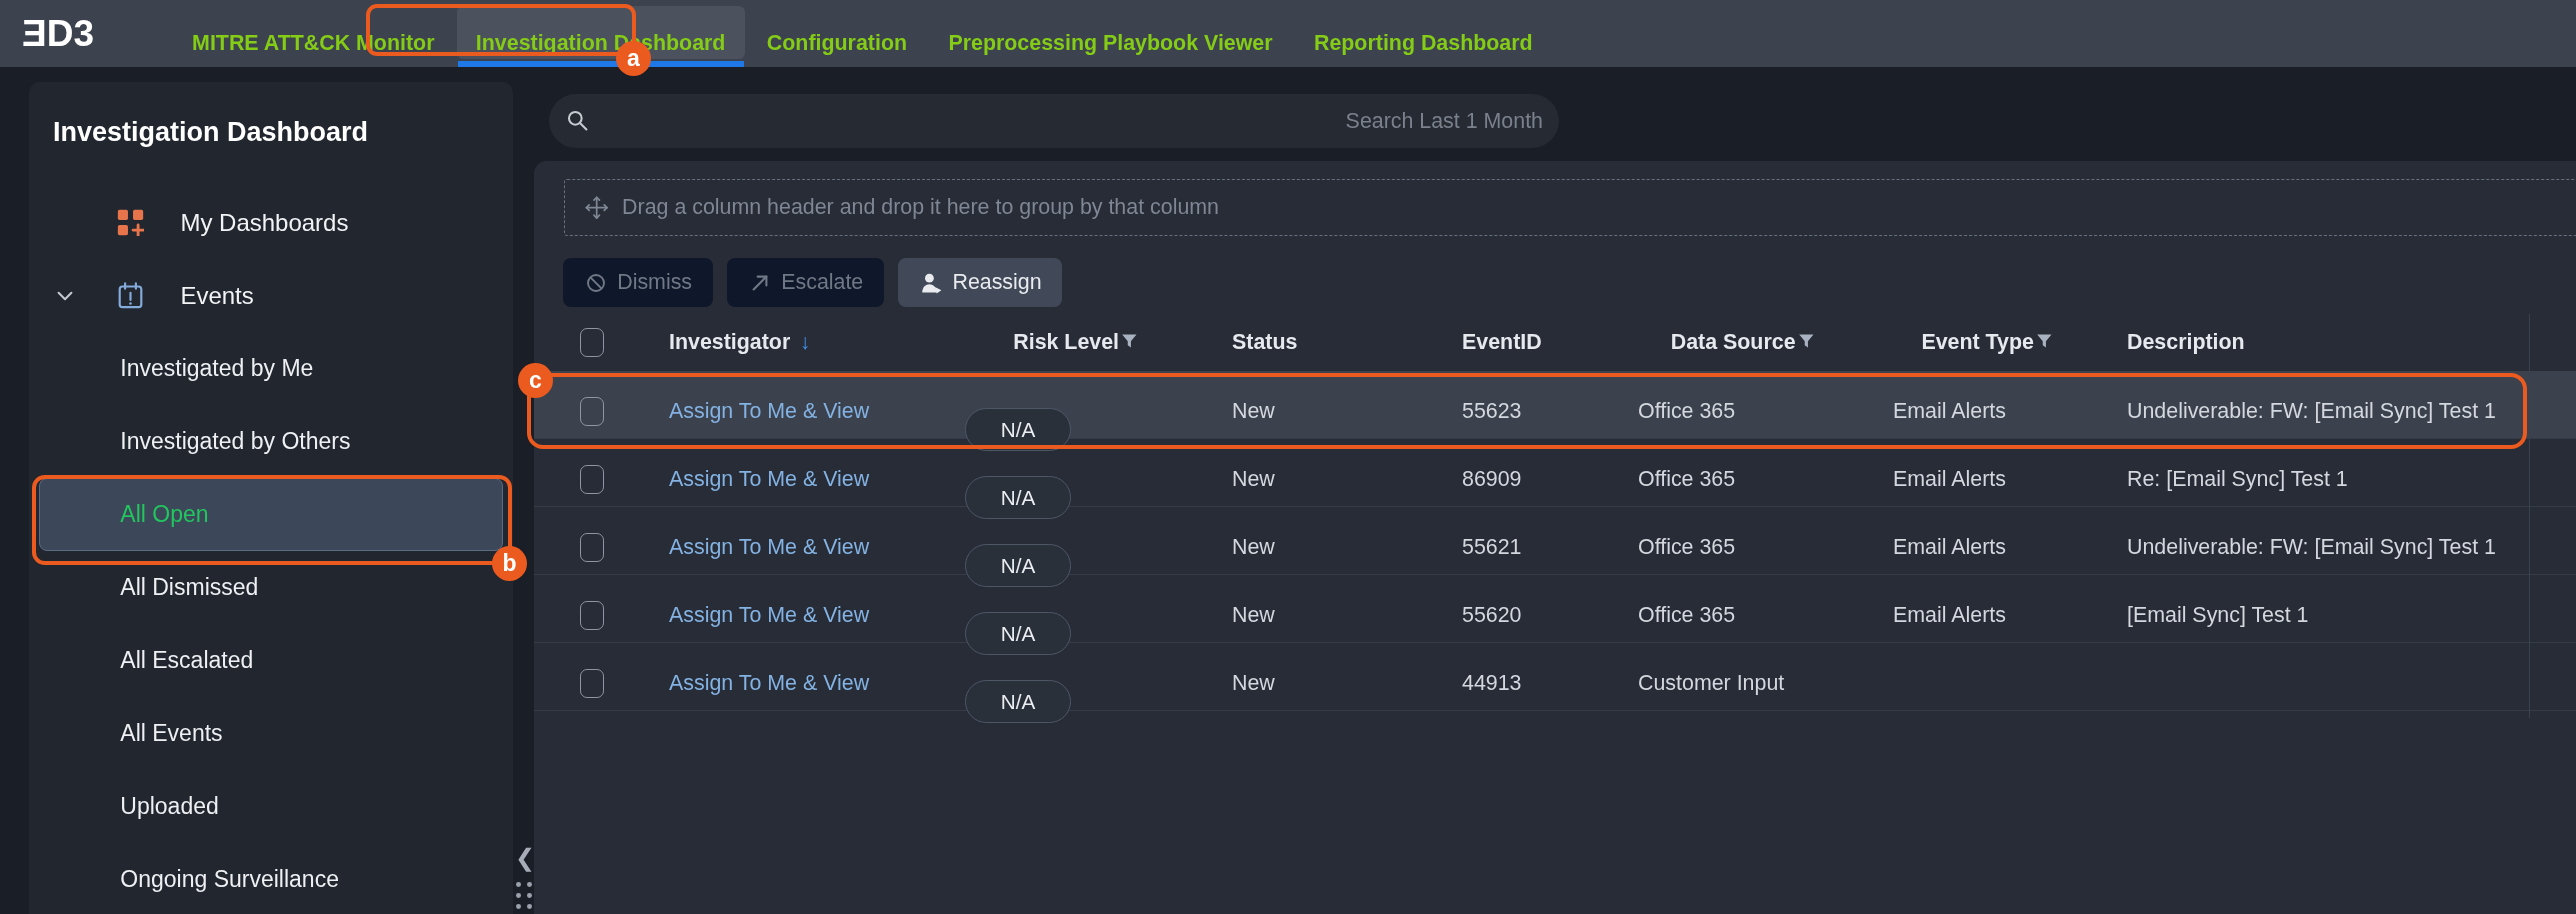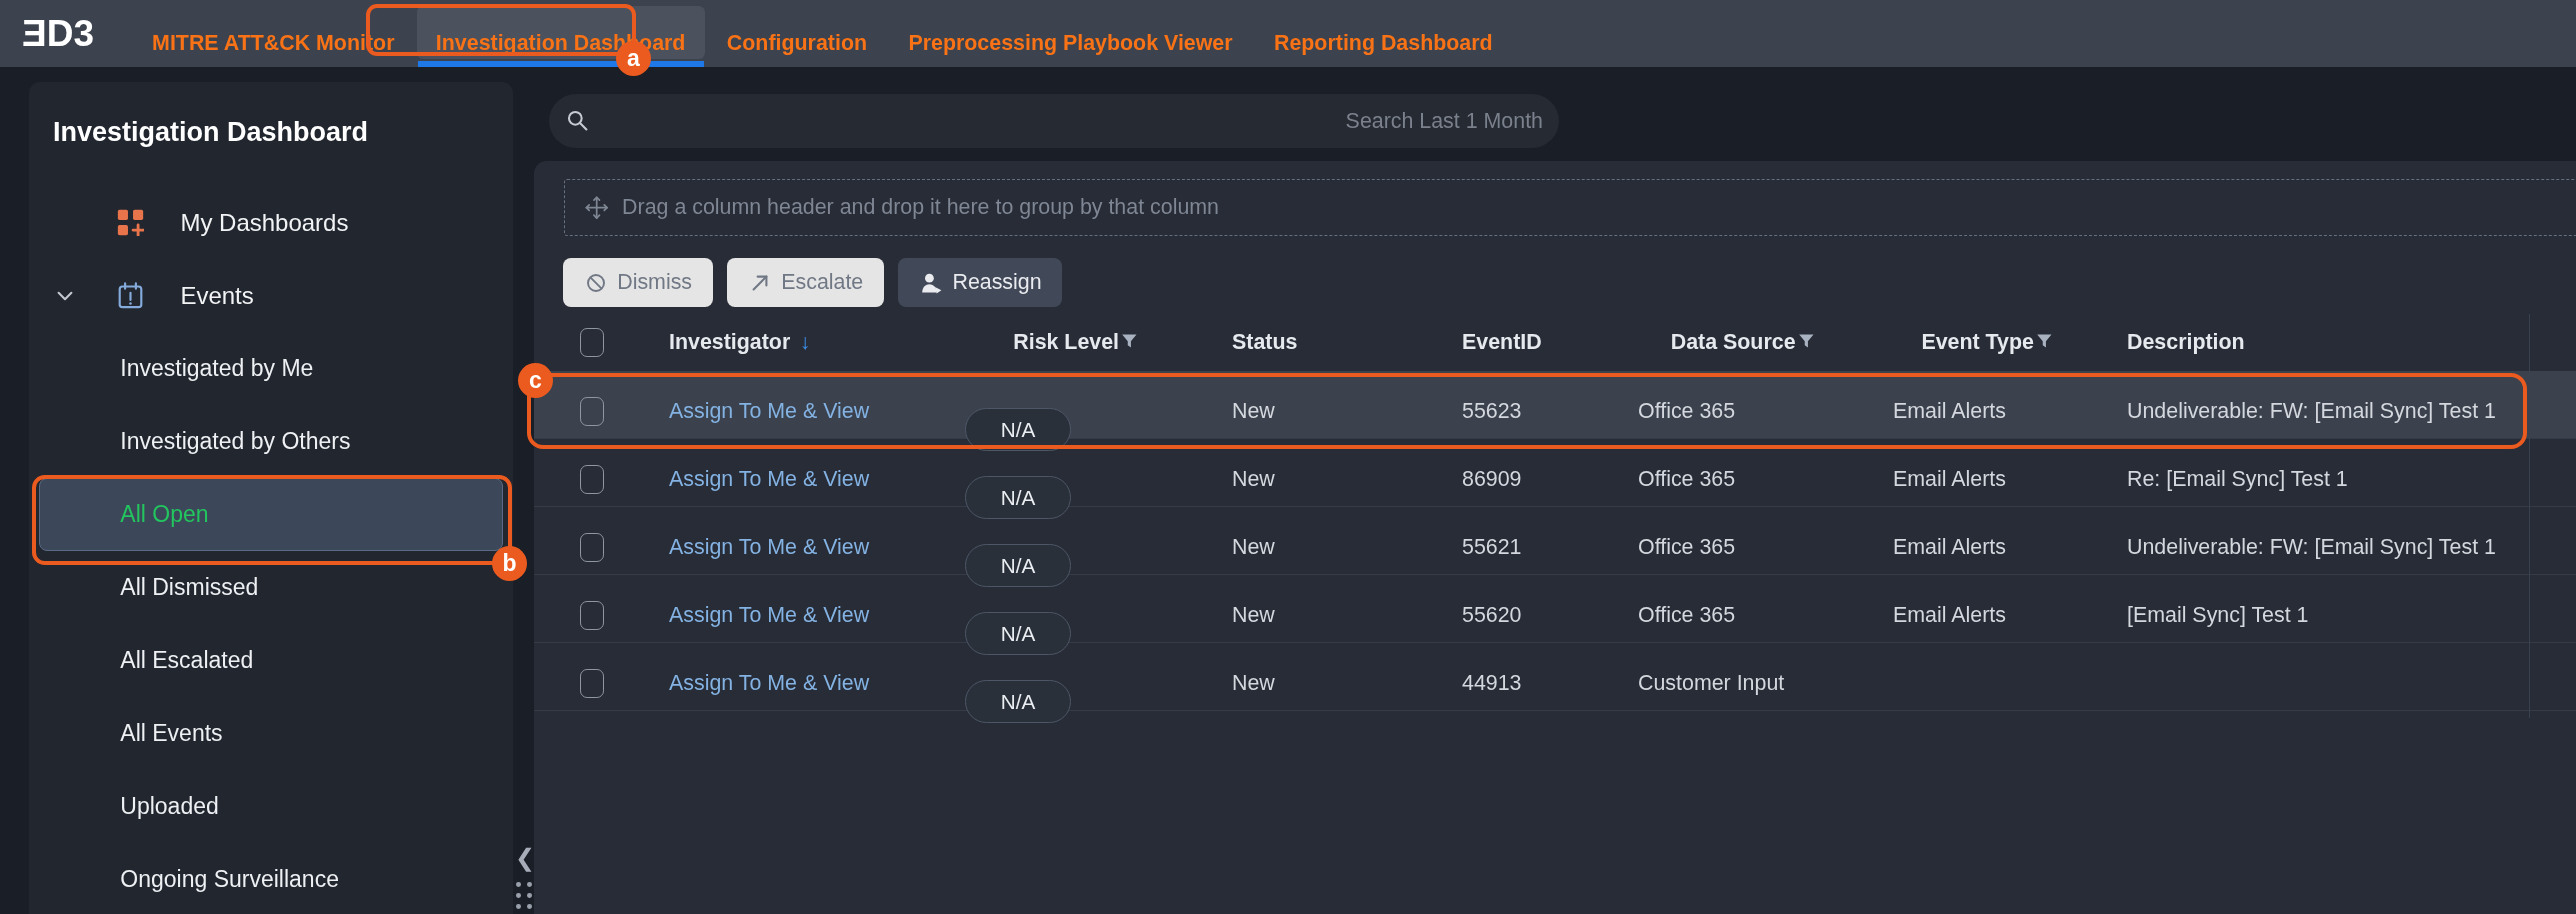--- a/index.html
+++ b/index.html
@@ -7,25 +7,25 @@
   body {
     position: relative;
     background:#1a1e27;
     font-family:"Liberation Sans", sans-serif;
     overflow:hidden;
     color:#d4d8de;
   }
   
   .topbar{
     position:absolute; left:0; top:0; width:2576px; height:67px;
-    background:#3c424e; display:flex; align-items:center; padding-left:22px;
+    background:#3c424e; display:flex; align-items:center; padding-left:22px;gap:40px;
   }
   .logo{ font-weight:800; font-size:37px; color:#ffffff; letter-spacing:0px; margin-right:6.4px; width:103px; }
   .nav-item{ position:relative; height:67px; display:flex; align-items:center; padding:0 20.7px; cursor:pointer; }
-  .nav-item .nav-label{ position:relative; z-index:1; font-weight:600; font-size:21.4px; color:#f97316; white-space:nowrap;margin-top:20px; }
+  .nav-item .nav-label{ position:relative; z-index:1; font-weight:600; font-size:21.4px; color:#84cc16; white-space:nowrap;margin-top:20px; }
   .nav-item.active::before{ content:""; position:absolute; left:1.6px; right:1.6px; top:6.4px; bottom:8px; background:#4b515d; border-radius:6.4px; }
   .nav-underline{ position:absolute; left:2.4px; right:2.4px; bottom:0; height:5.6px; background:#1f78e8; z-index:2; }
   
   .sidebar{
     position:absolute; left:29px; top:82px; width:484px; height:832px;
     background:#21262f; border-radius:11px 11px 0 0; overflow:hidden;
   }
   .sidebar-title{ padding:35px 0 0 24px; font-size:27px; font-weight:700; color:#ffffff; height:104px; }
   .side-group{ height:73px; display:flex; align-items:center; padding-left:24px; cursor:pointer;gap:27px; }
   .side-spacer{ width:37px; }
@@ -60,21 +60,21 @@
     position:absolute; left:30px; top:18px; right:-6.4px; height:57px;
     border:1.6px dashed #667081; border-right:none; border-radius:3.2px;
     display:flex; align-items:center; padding-left:19px; color:#7f8694; font-size:21.4px;
   }
   .dropzone-text{ margin-left:12.7px; }
   .toolbar{ position:absolute; left:29px; top:97px; display:flex; gap:14.3px; }
   .tbtn{
     height:49px; border:none; border-radius:8px; display:flex; align-items:center;
     padding:0 20.7px; font-family:"Liberation Sans",sans-serif; font-size:21.4px; gap:9.5px; cursor:pointer;
   }
-  .tbtn.disabled{ background:#e5e5e5; color:#717885; }
+  .tbtn.disabled{ background:#0f172a; color:#717885; }
   .tbtn.enabled{ background:#414958; color:#e9ebef; }
   
   .thead, .trow{
     display:grid; grid-template-columns:135px 296px 267px 230px 176px 255px 234px 1fr;
     align-items:center;
   }
   .thead{ position:absolute; left:0; right:0; top:153px; height:57px; }
   .tbody{ position:absolute; left:0; right:0; top:210px; }
   .trow{ height:68px; border-bottom:0.8px solid #353c48; }
   .trow.highlighted{ background:#3b424e; }

